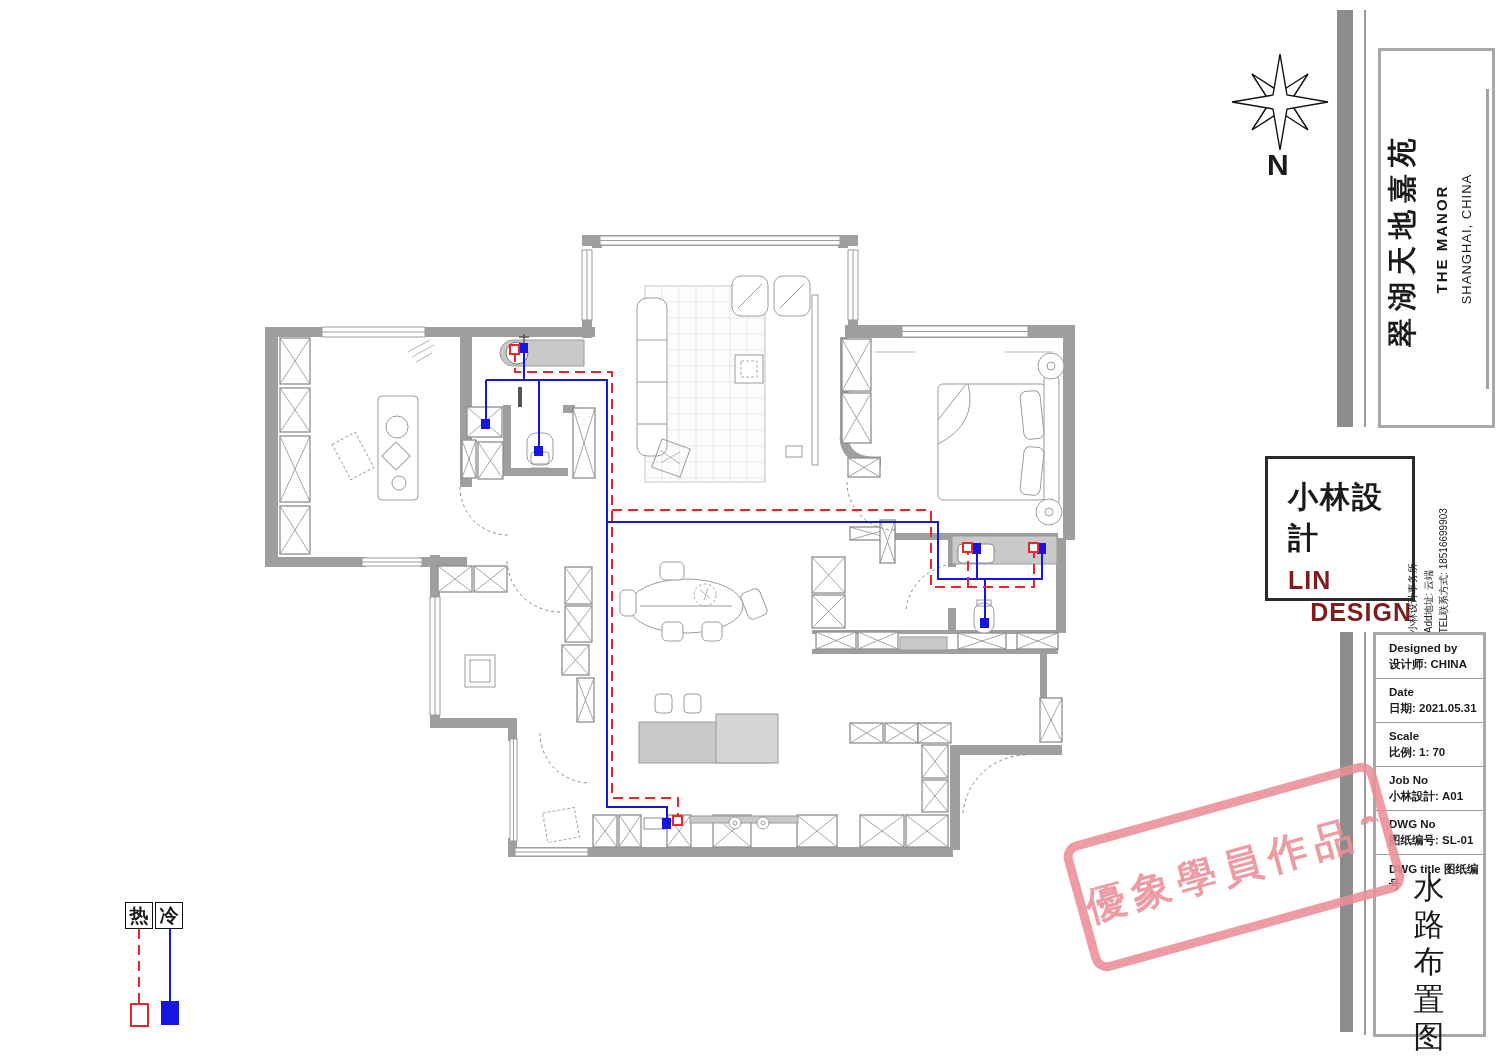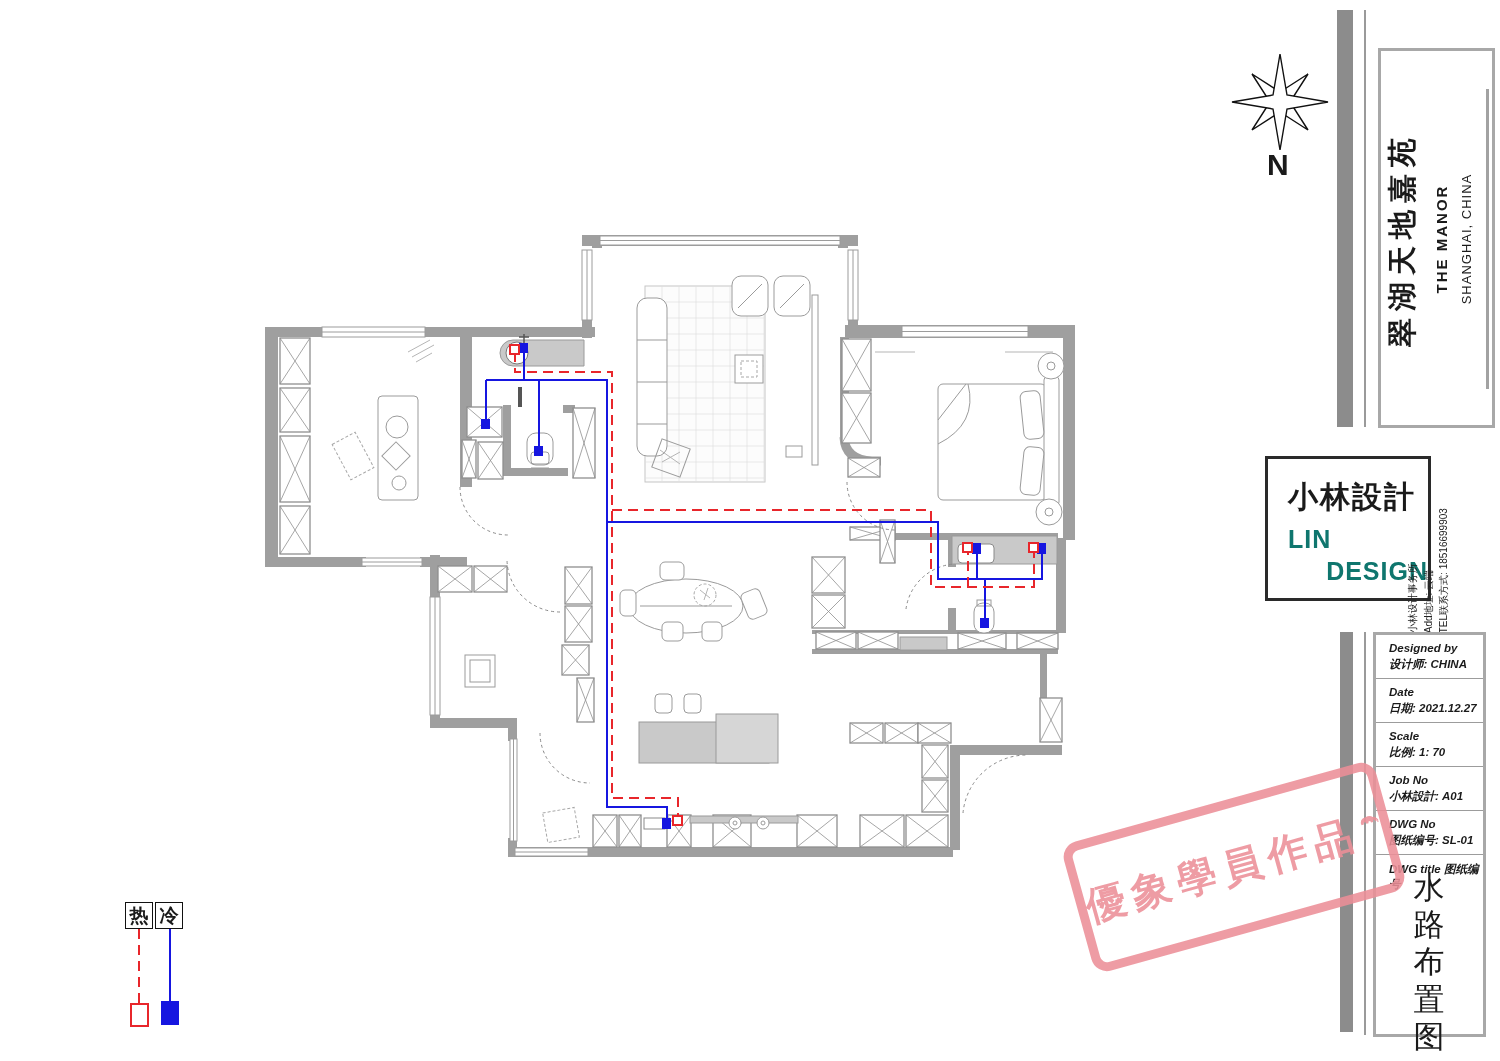--- a/index.html
+++ b/index.html
@@ -34,23 +34,23 @@
   .bar{background:#8c8c8c;}
   .thinline{background:#9a9a9a;}
   .tbox{border:3px solid #a8a8a8;background:#fff;box-sizing:border-box;}
   .proj-rot{display:flex;flex-direction:column;align-items:center;justify-content:center;text-align:center;}
   .proj-cn{font-size:29px;font-weight:bold;letter-spacing:7px;white-space:nowrap;}
   .proj-en{font-size:15px;font-weight:bold;letter-spacing:2px;margin-top:10px;}
   .proj-loc{font-size:13px;letter-spacing:1px;margin-top:9px;}
   .proj-rule{width:300px;border-top:3px solid #a2a2a2;margin-top:12px;}
   .logo-box{border:3px solid #2a2a2a;background:#fff;box-sizing:border-box;padding:18px 0 0 20px;}
   .logo-cn{font-size:30px;font-weight:bold;letter-spacing:2px;}
-  .logo-en{font-size:25px;font-weight:bold;color:#0f766e;letter-spacing:1px;line-height:1.2;margin-top:6px;}
+  .logo-en{font-size:25px;font-weight:bold;color:#7f1d1d;letter-spacing:1px;line-height:1.2;margin-top:6px;}
   .firm-rot{font-size:10px;line-height:1.55;color:#222;white-space:nowrap;}
-  .info-row{padding:7px 0 6px 13px;border-bottom:1.5px solid #9c9c9c;margin:0 0 0 0;font-style:italic;}
+  .info-row{padding:7px 0 6px 13px;border-bottom:1.5px solid #9c9c9c;margin:0 0 0 0;}
   .info-row.last{border-bottom:none;}
   .info-label{font-size:11.5px;font-weight:bold;}
   .info-value{font-size:11.5px;font-weight:bold;margin-top:3px;}
   .dwg-big{font-size:31px;line-height:1.2;font-weight:normal;width:34px;word-break:break-all;text-align:center;}
 
   
   .legend-box{width:26px;height:25px;border:1.5px solid #111;display:flex;align-items:center;justify-content:center;
     font-size:19px;font-weight:bold;background:#fff;box-sizing:content-box;}
 
   
@@ -351,21 +351,21 @@
 
 <div class="abs tbox" style="left:1378px;top:48px;width:117px;height:380px;">
   <div class="abs proj-rot" style="left:-125px;top:133px;width:360px;height:110px;transform:rotate(-90deg);">
     <div class="proj-cn">翠湖天地嘉苑</div>
     <div class="proj-en">THE MANOR</div>
     <div class="proj-loc">SHANGHAI, CHINA</div>
     <div class="proj-rule"></div>
   </div>
 </div>
 
-<div class="abs logo-box" style="left:1265px;top:456px;width:166px;height:145px;">
+<div class="abs logo-box" style="left:1265px;top:456px;width:150px;height:145px;">
   <div class="logo-cn">小林設計</div>
   <div class="logo-en">LIN</div>
   <div class="logo-en" style="margin-top:2px;text-align:right;">DESIGN</div>
 </div>
 
 <div class="abs firm-rot" style="left:1358px;top:540px;width:140px;transform:rotate(-90deg);">
   <div>小林设计事务所</div>
   <div>Add地址: 云端</div>
   <div>TEL联系方式: 18516699903</div>
 </div>
@@ -373,21 +373,21 @@
 <div class="abs bar" style="left:1340px;top:632px;width:13px;height:400px;"></div>
 <div class="abs thinline" style="left:1364px;top:632px;width:2px;height:403px;"></div>
 
 <div class="abs tbox" style="left:1373px;top:632px;width:113px;height:405px;">
   <div class="info-row">
     <div class="info-label">Designed by</div>
     <div class="info-value">设计师: CHINA</div>
   </div>
   <div class="info-row">
     <div class="info-label">Date</div>
-    <div class="info-value">日期: 2021.12.27</div>
+    <div class="info-value">日期: 2021.05.31</div>
   </div>
   <div class="info-row">
     <div class="info-label">Scale</div>
     <div class="info-value">比例: 1:  70</div>
   </div>
   <div class="info-row">
     <div class="info-label">Job No</div>
     <div class="info-value">小林設計: A01</div>
   </div>
   <div class="info-row">

